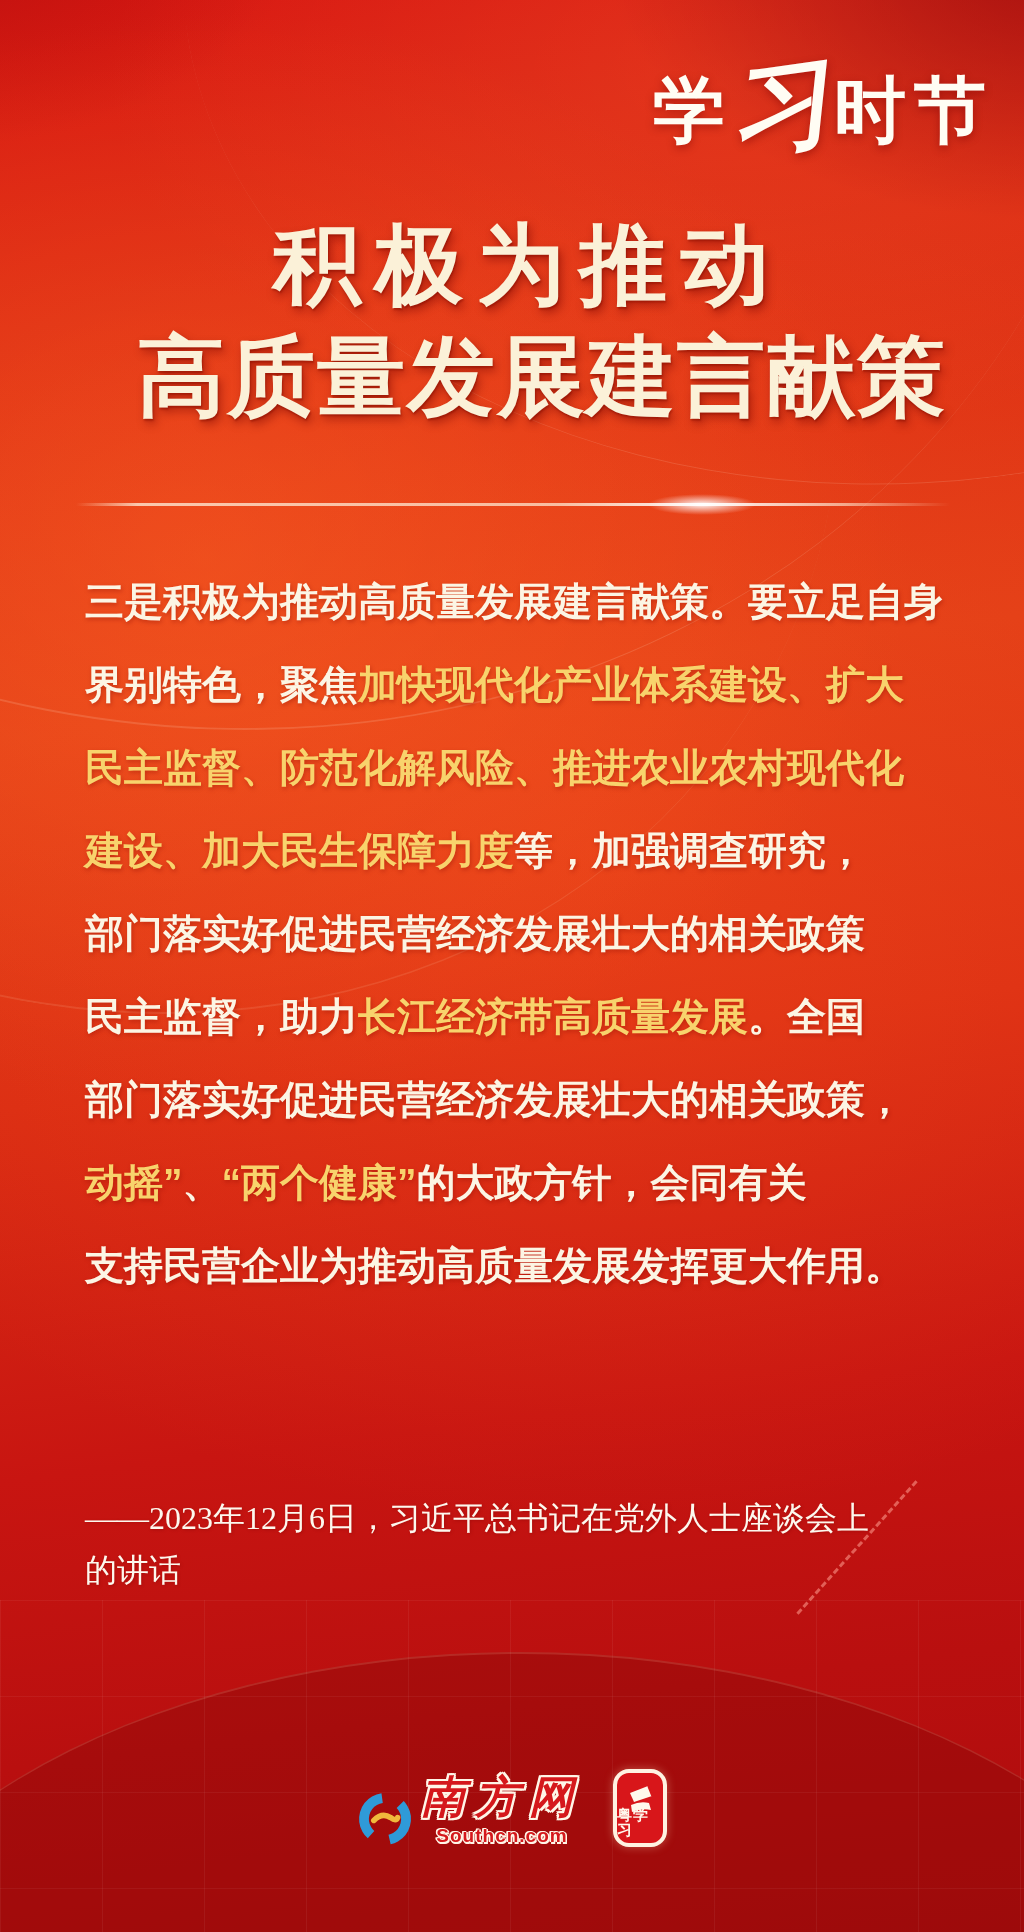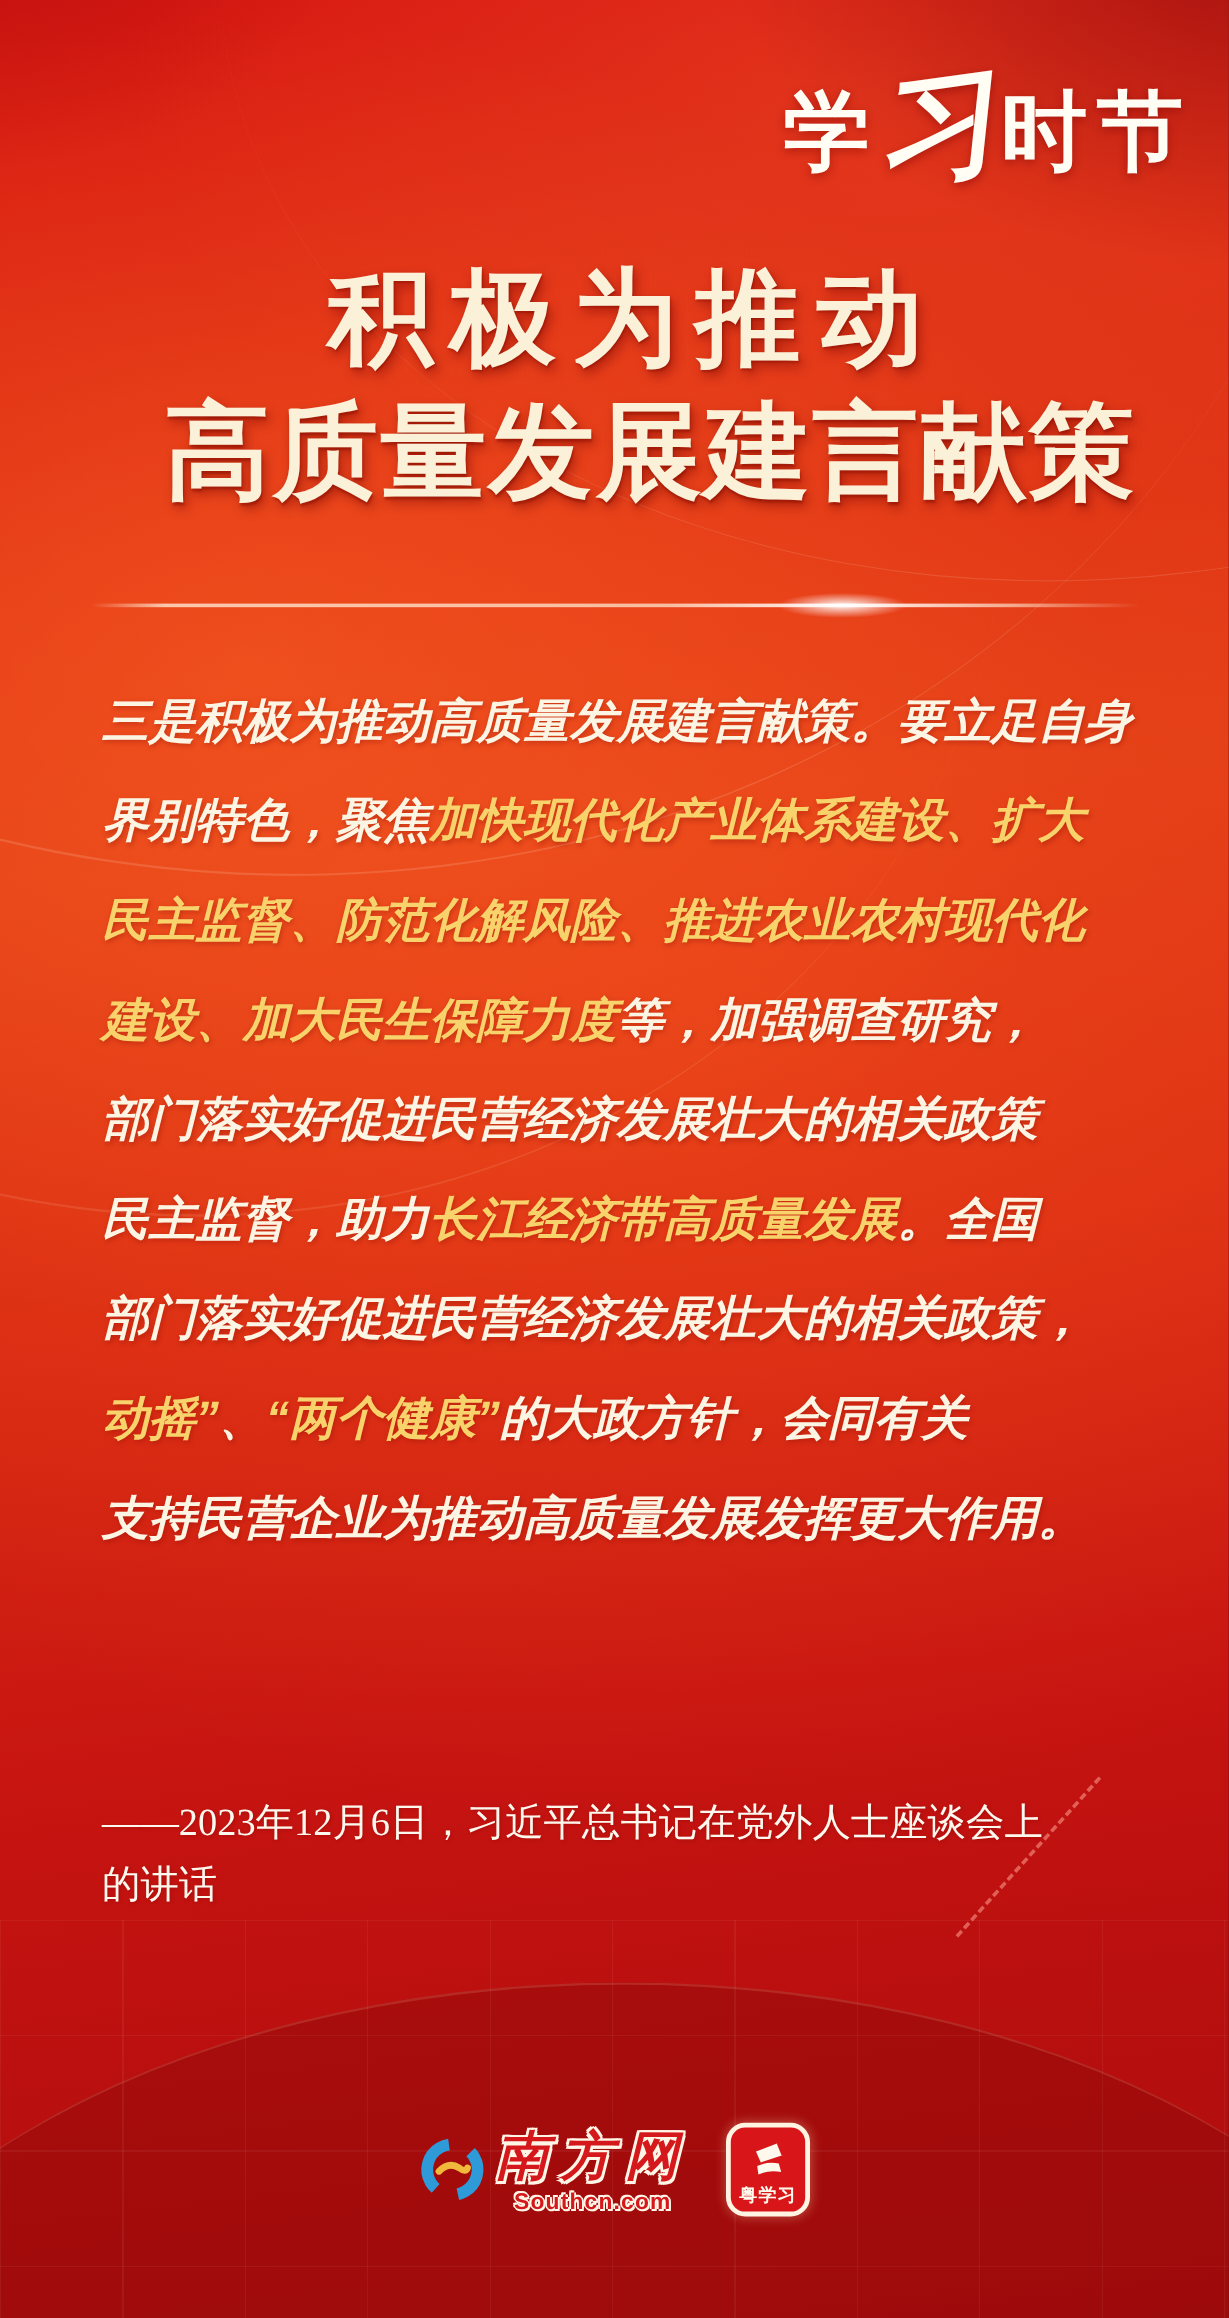--- a/index.html
+++ b/index.html
@@ -43,40 +43,40 @@
   
   .divider{position:absolute;top:503px;left:76px;width:874px;height:3px;
     background:linear-gradient(90deg,rgba(255,255,255,0) 0%,rgba(255,242,222,0.75) 7%,rgba(255,240,218,0.7) 55%,rgba(255,255,255,0.95) 72%,rgba(255,240,218,0.6) 88%,rgba(255,255,255,0) 100%);}
   .divider .flare{position:absolute;top:-13px;left:63%;width:150px;height:29px;
     background:radial-gradient(closest-side,rgba(255,255,255,0.95),rgba(255,255,255,0) 72%);}
 
   
   .body-text{position:absolute;left:85px;top:560px;width:880px;
     font-size:39px;font-weight:700;line-height:83px;color:#fcf5e4;
     text-shadow:1px 2px 4px rgba(130,10,0,0.35);}
-  .body-text .line{white-space:nowrap;font-style:italic;}
+  .body-text .line{white-space:nowrap;}
   .body-text .w{color:#fcf5e4;}
   .body-text .y{color:#f8d36c;}
 
   
   .attribution{position:absolute;left:85px;top:1492px;width:880px;
     font-family:"Liberation Serif","DejaVu Serif",serif;
     font-size:32px;line-height:52px;color:#fdf8ee;text-shadow:1px 1px 3px rgba(120,0,0,0.35);}
 
   
   .footer{position:absolute;top:1768px;left:0;width:100%;display:flex;justify-content:center;align-items:center;gap:30px;}
-  .southcn{display:flex;align-items:center;gap:8px;}
+  .southcn{display:flex;align-items:flex-end;gap:8px;}
   .s-icon{width:56px;height:56px;display:inline-block;}
   .s-text{display:flex;flex-direction:column;align-items:center;}
   .s-name{font-size:44px;font-weight:900;color:#d5181c;letter-spacing:10px;
     font-family:"Liberation Serif","DejaVu Serif",serif;font-style:italic;
     text-shadow:-2px 0 0 #fff6e8,2px 0 0 #fff6e8,0 -2px 0 #fff6e8,0 2px 0 #fff6e8,2px 2px 0 #fff6e8,-2px -2px 0 #fff6e8,2px -2px 0 #fff6e8,-2px 2px 0 #fff6e8;}
   .s-domain{font-size:19px;font-weight:700;color:#d5181c;letter-spacing:1px;margin-top:-2px;
     text-shadow:-1.5px 0 0 #fff6e8,1.5px 0 0 #fff6e8,0 -1.5px 0 #fff6e8,0 1.5px 0 #fff6e8,1.5px 1.5px 0 #fff6e8,-1.5px -1.5px 0 #fff6e8;}
-  .yuexuexi{width:70px;height:78px;border-radius:16px;background:#d8161a;border:4px solid #fff3e2;
+  .yuexuexi{width:54px;height:78px;border-radius:16px;background:#d8161a;border:4px solid #fff3e2;
     box-shadow:0 0 10px rgba(255,220,180,0.35);display:flex;flex-direction:column;align-items:center;justify-content:flex-end;padding-bottom:6px;box-sizing:border-box;position:relative;}
   .y-glyph{position:absolute;top:6px;left:50%;transform:translateX(-50%);width:44px;height:44px;}
   .y-name{font-size:15px;font-weight:900;color:#fff8ec;letter-spacing:1px;line-height:1;}
 </style>
 </head>
 <body>
 
 <div class="page">
 
   <div class="swirl a"></div>

